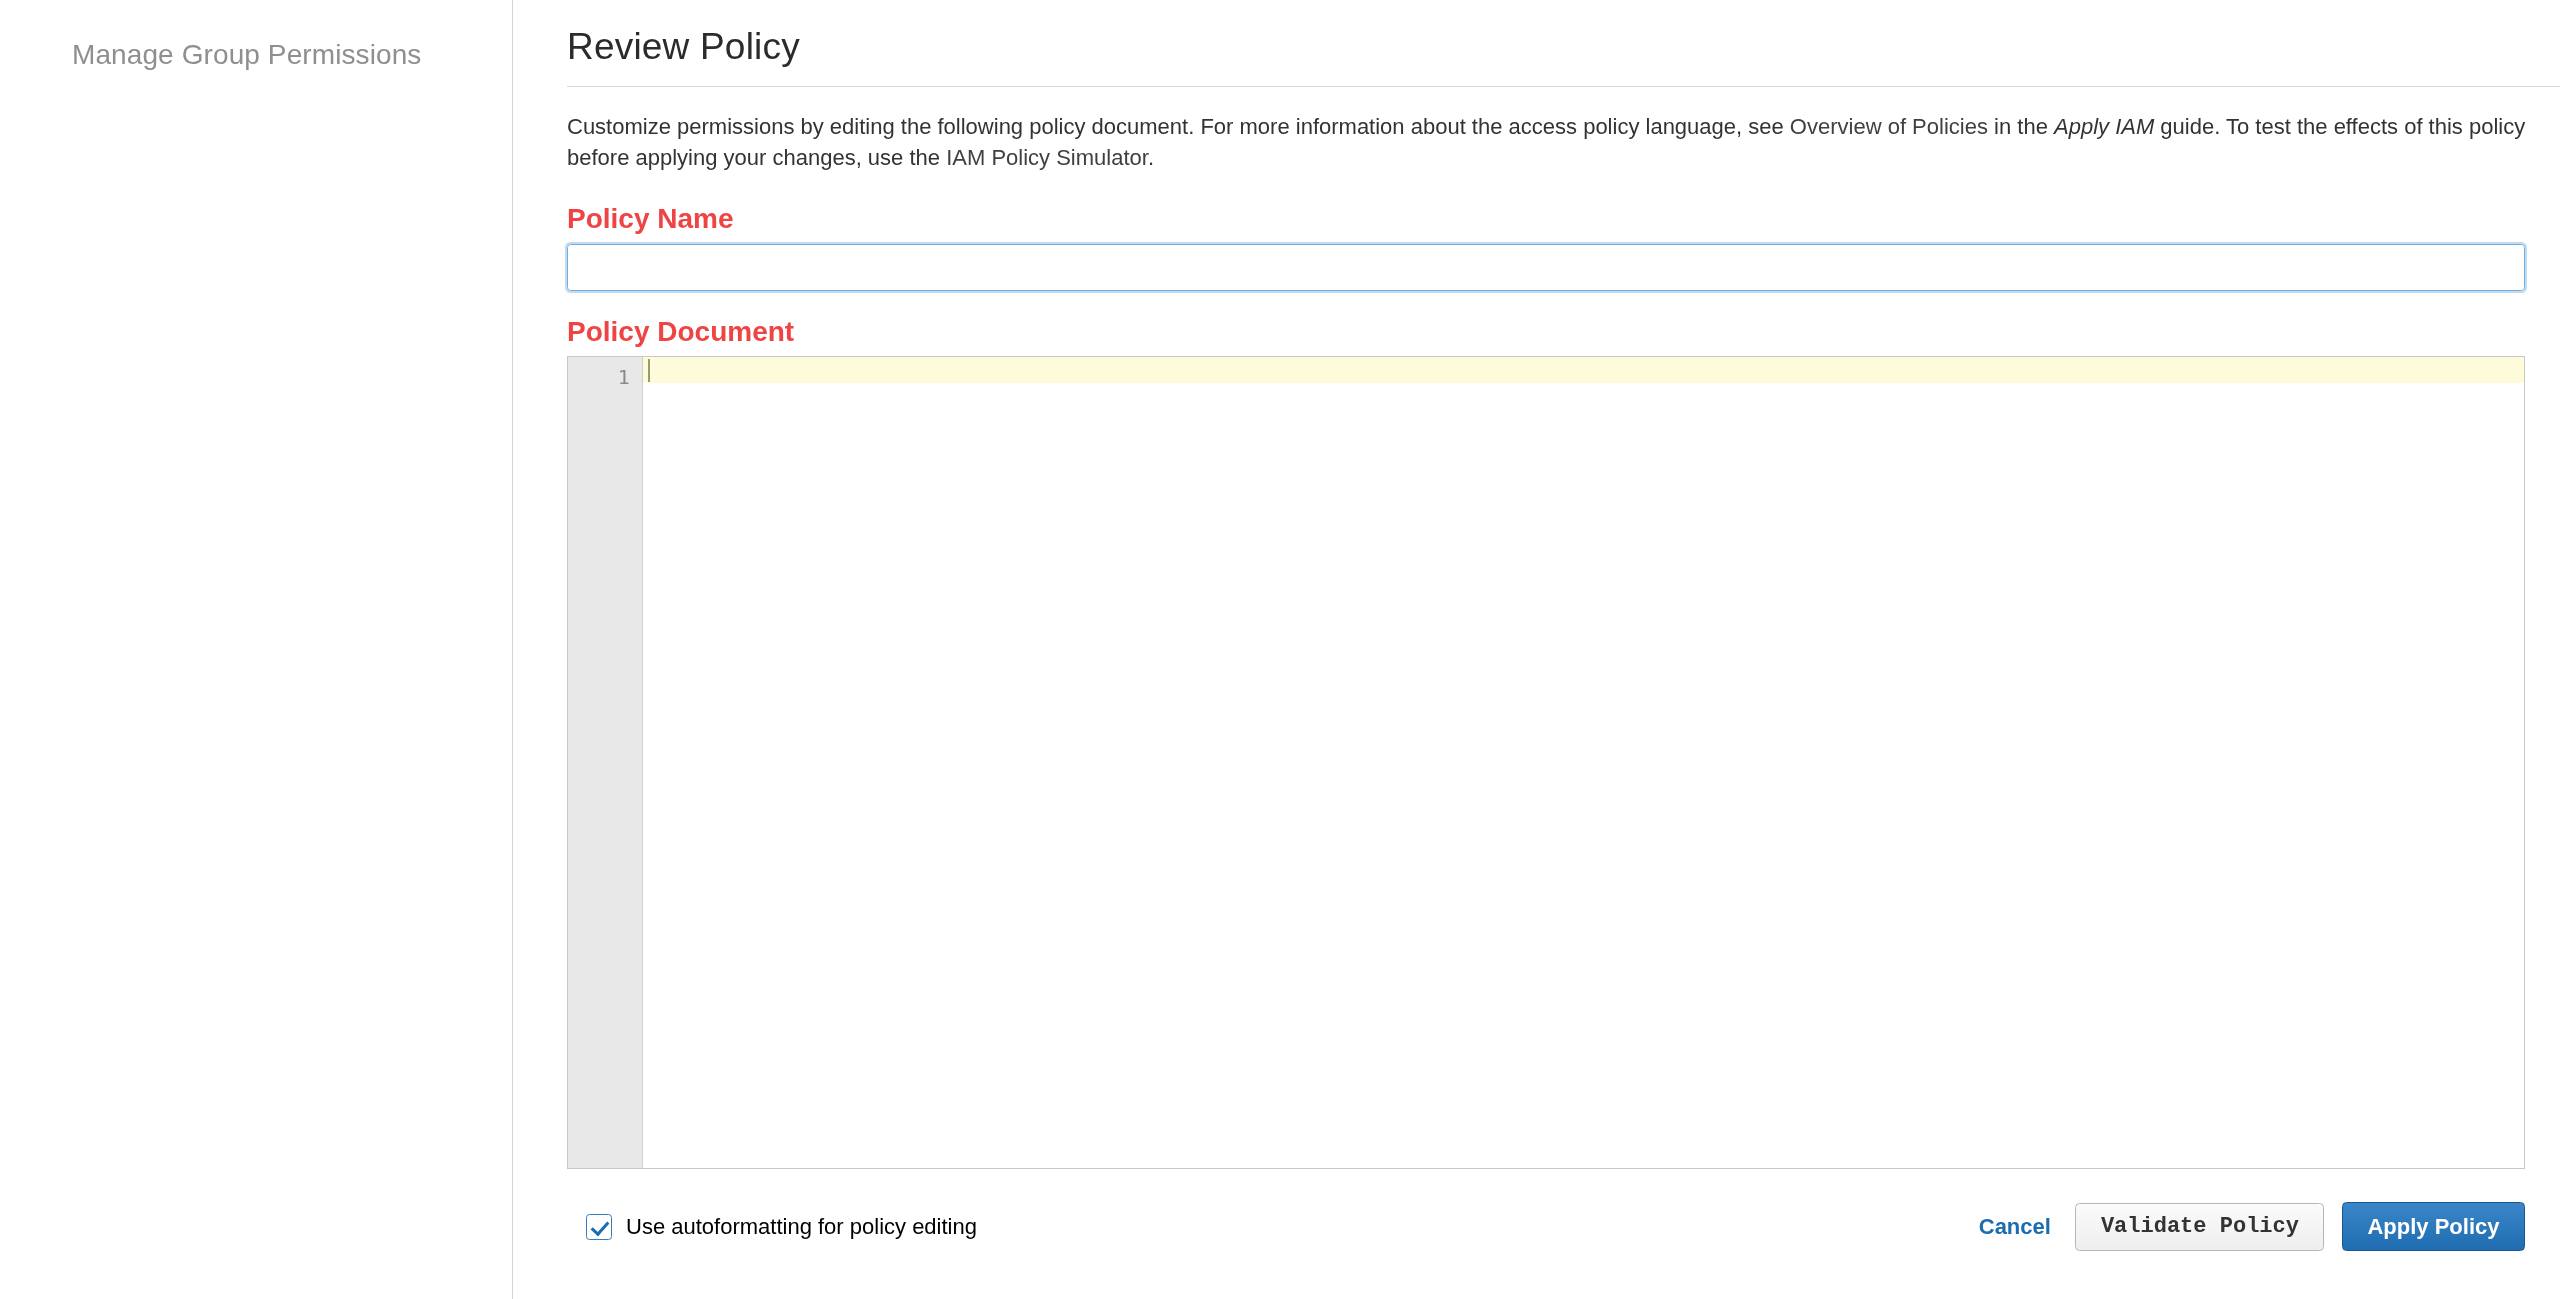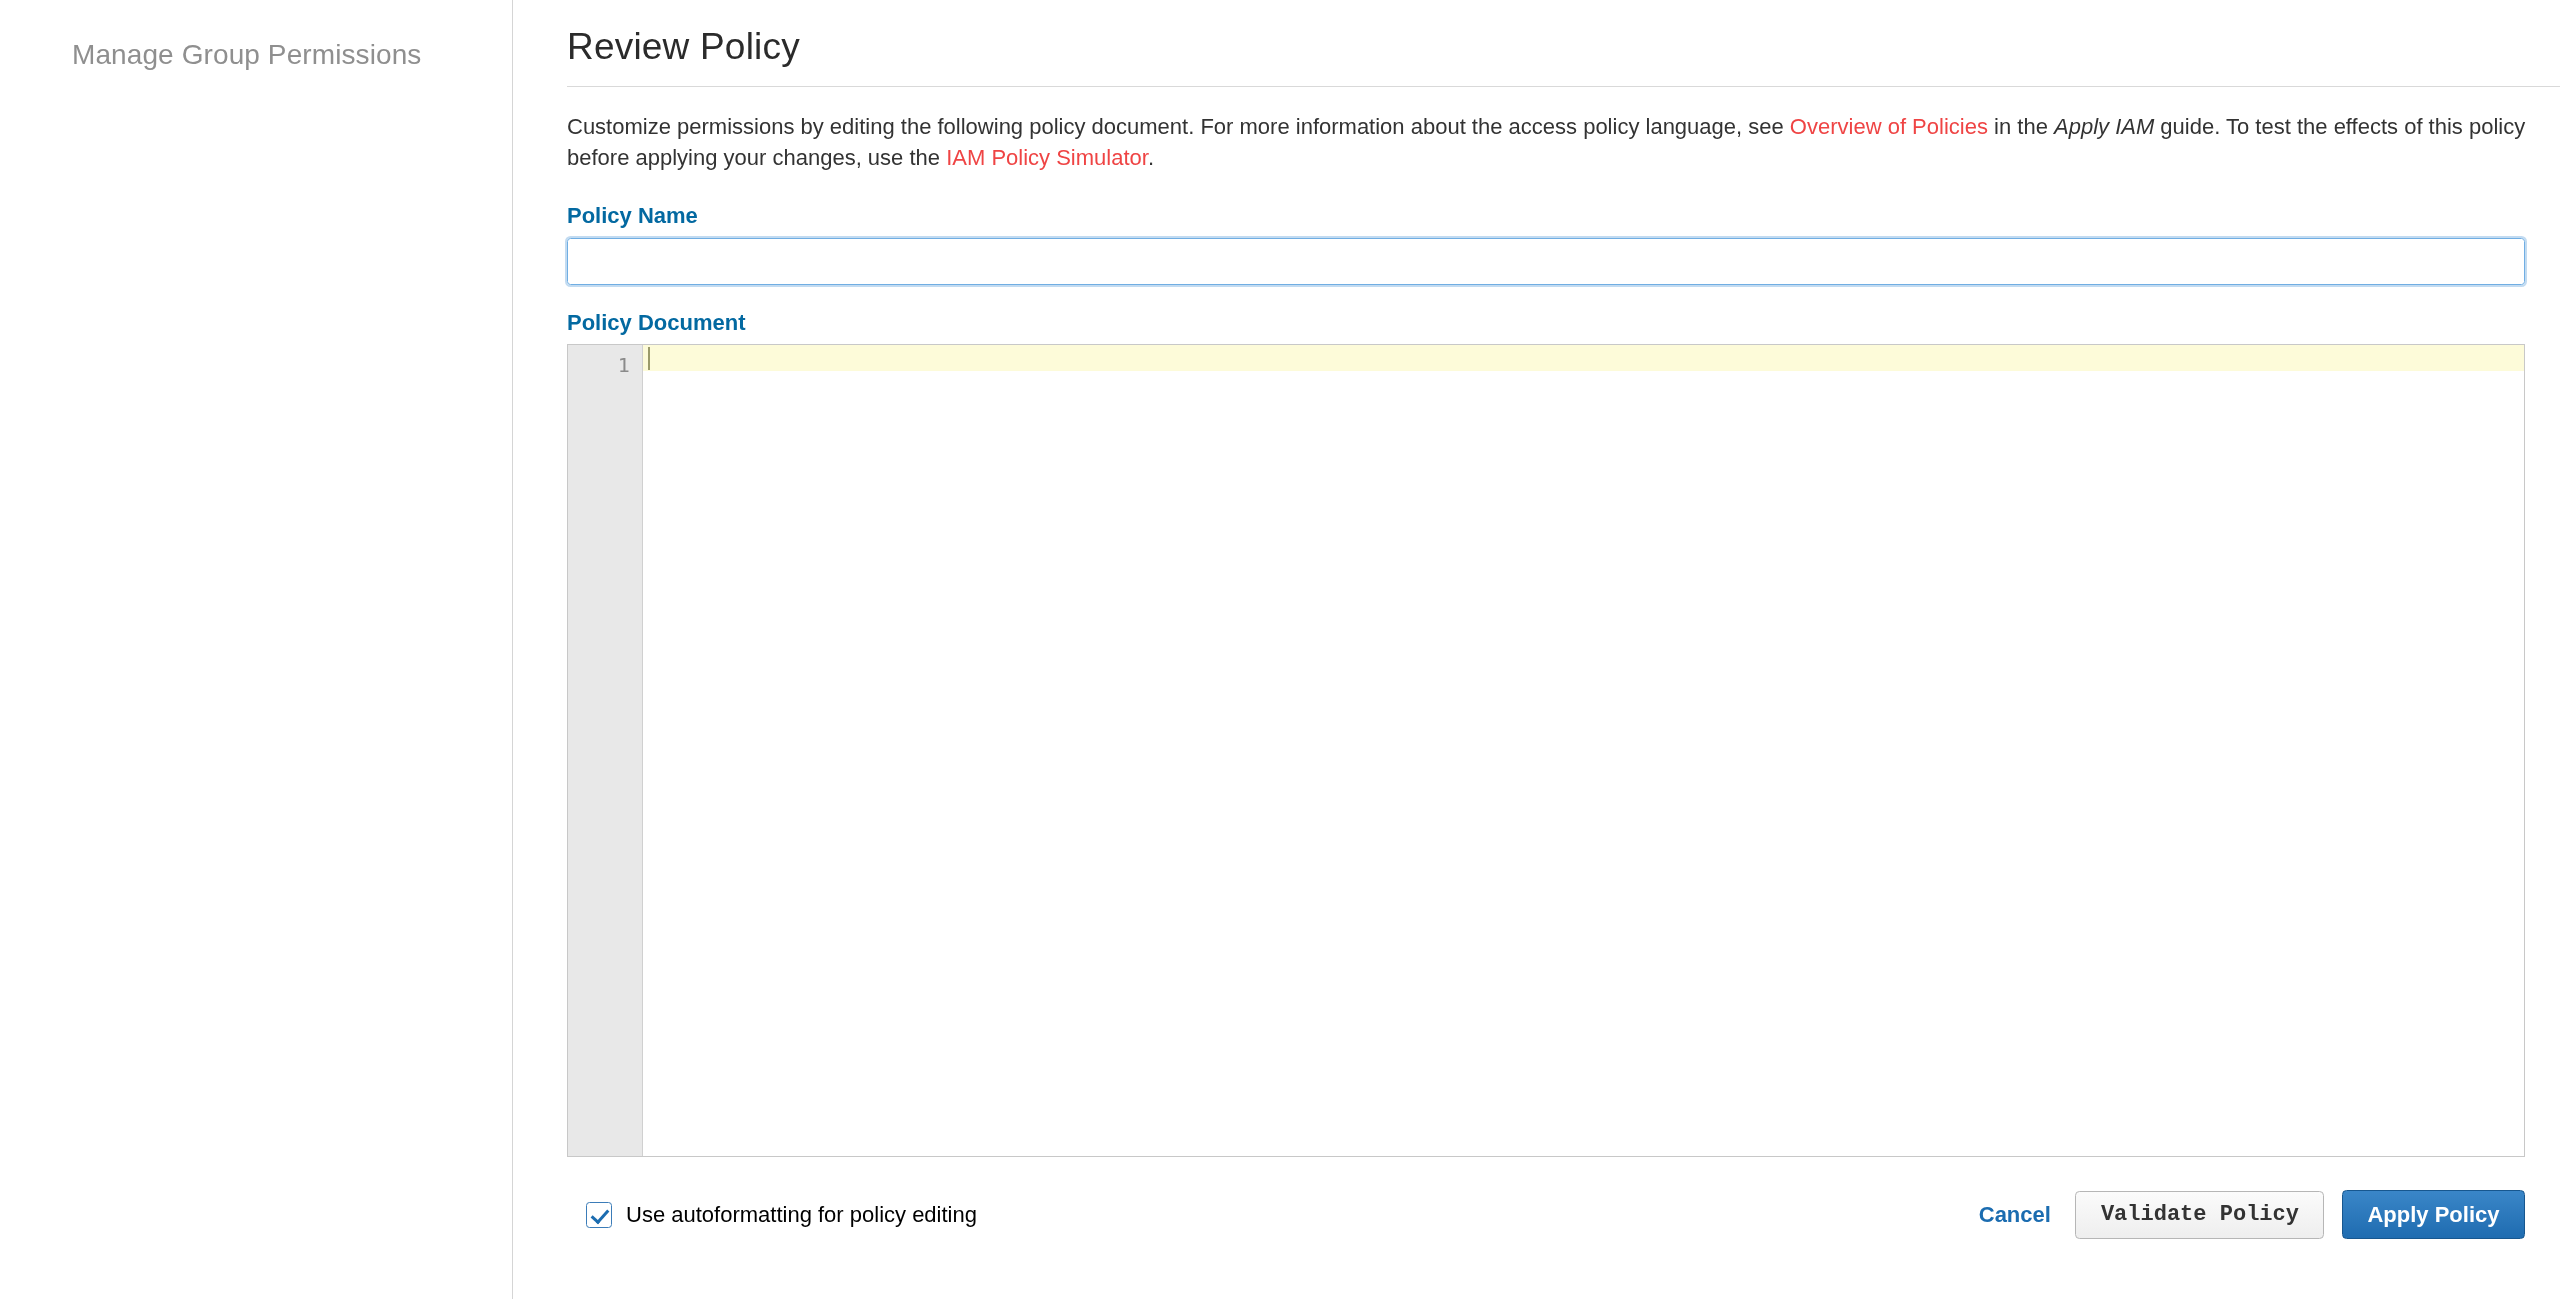--- a/index.html
+++ b/index.html
@@ -53,29 +53,29 @@
     margin: 0 0 24.5px 0;
   }
   .intro {
     font-size: 22px;
     line-height: 1.42;
     color: #333333;
     margin: 0 0 30px 0;
     max-width: 2005px;
   }
   .intro a {
+    color: #404040;
+    text-decoration: none;
+  }
+  .intro .ital { font-style: italic; }
+
+  .field-label {
+    font-size: 28px;
+    font-weight: bold;
     color: #ef4444;
-    text-decoration: none;
-  }
-  .intro .ital { font-style: italic; }
-
-  .field-label {
-    font-size: 22px;
-    font-weight: bold;
-    color: #0369a1;
     margin-bottom: 8.8px;
   }
   .policy-name-input {
     display: block;
     width: 1958px;
     height: 47px;
     border: 1.8px solid #70aee3;
     border-radius: 3.5px;
     outline: 2.6px solid rgba(120,175,225,0.45);
     outline-offset: -0.9px;

